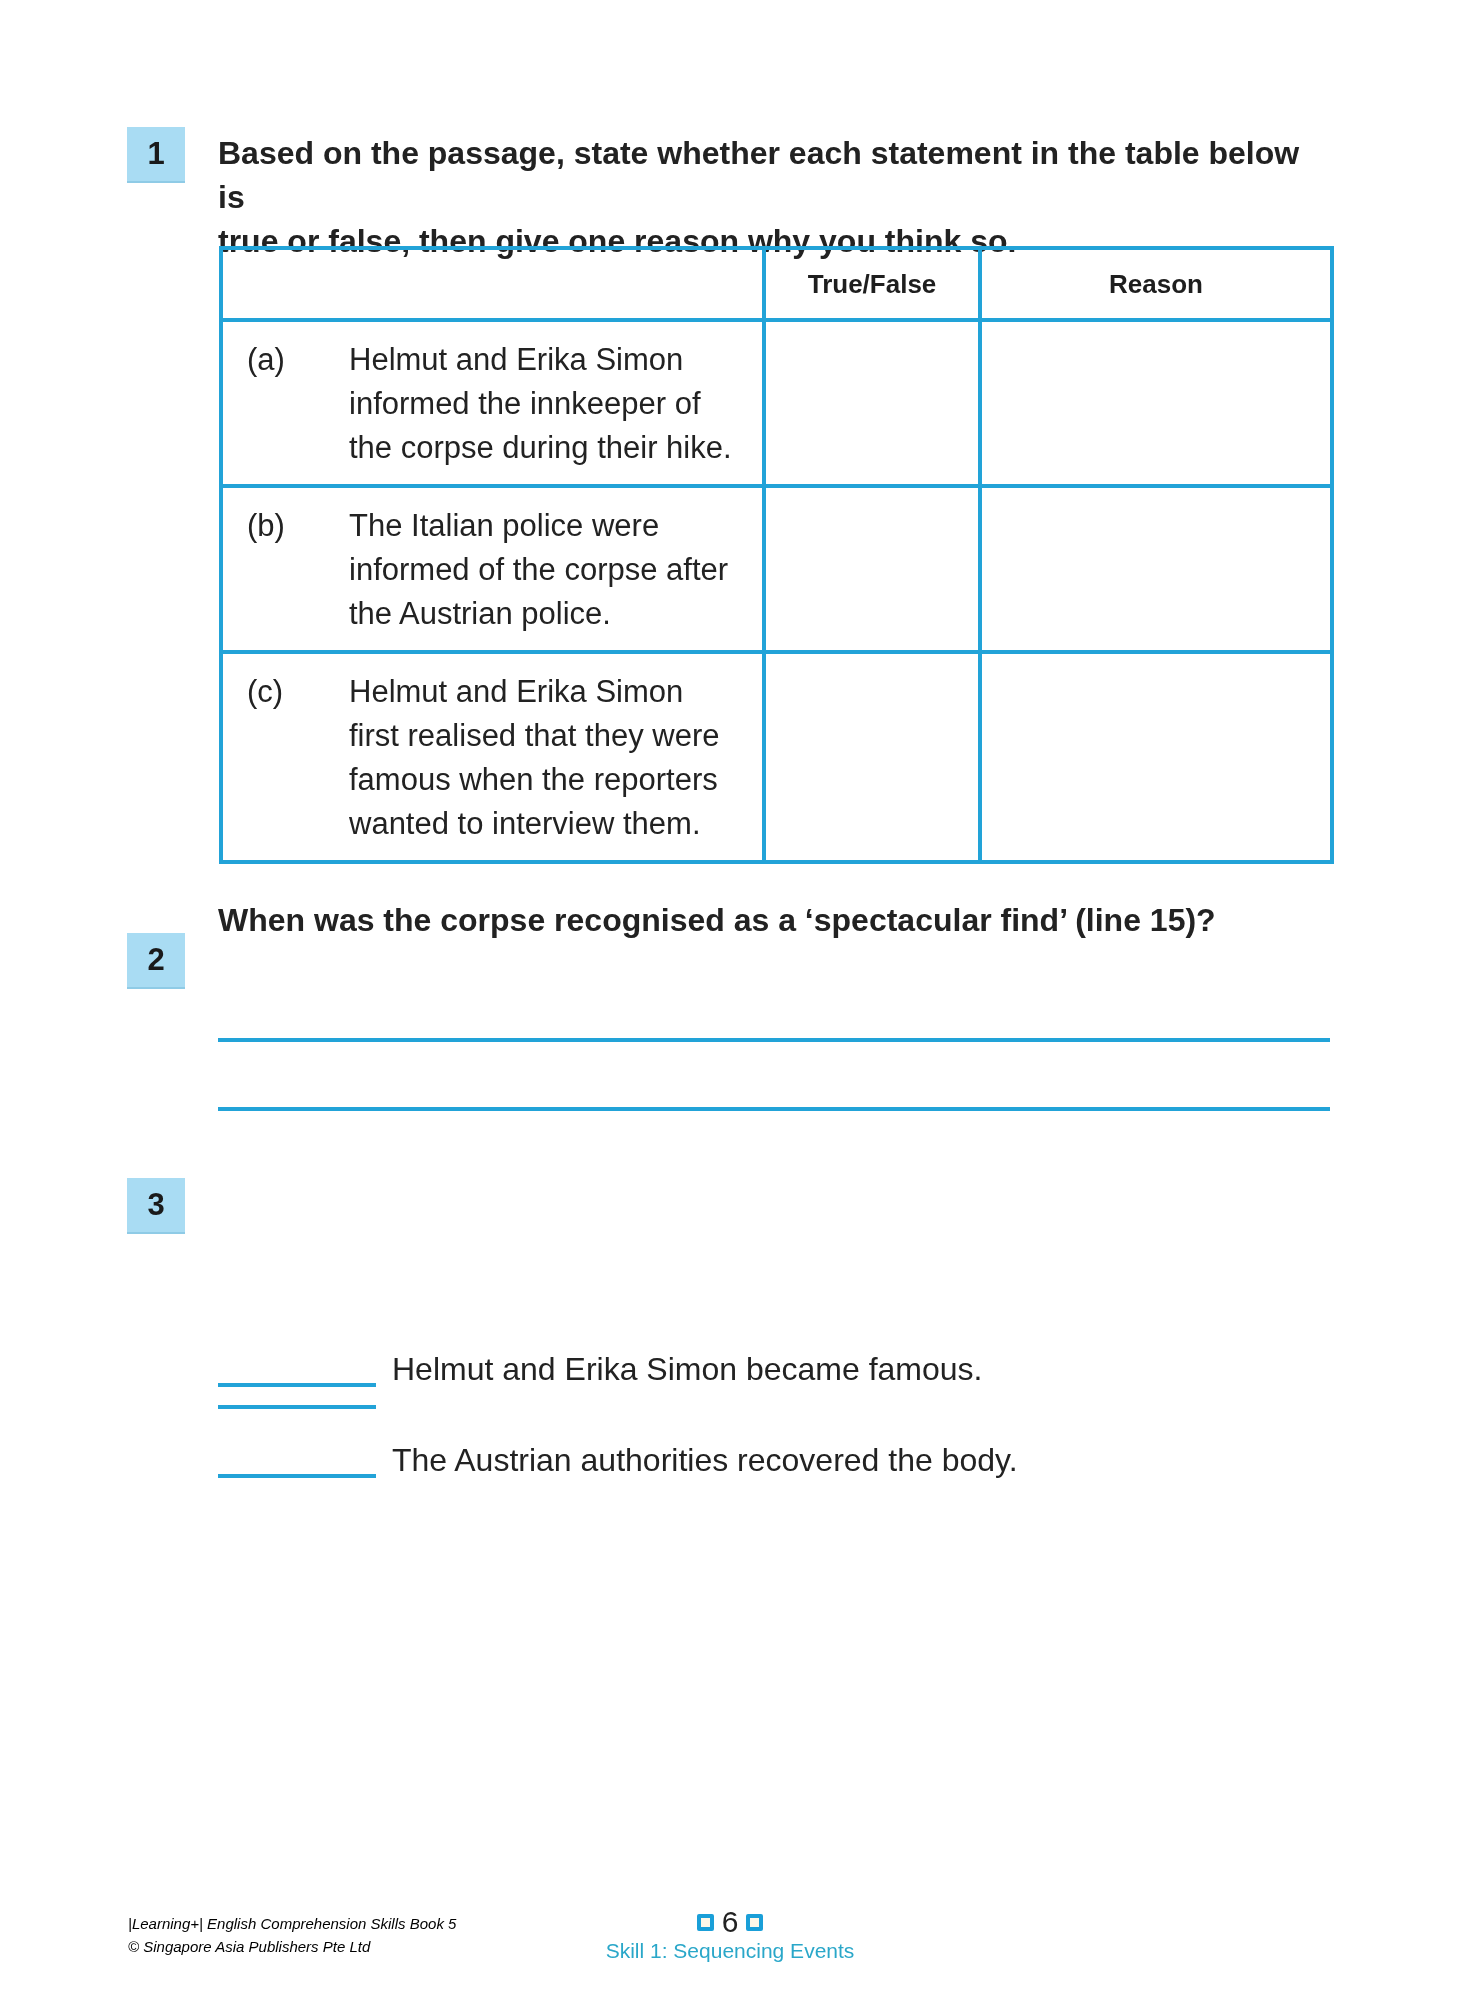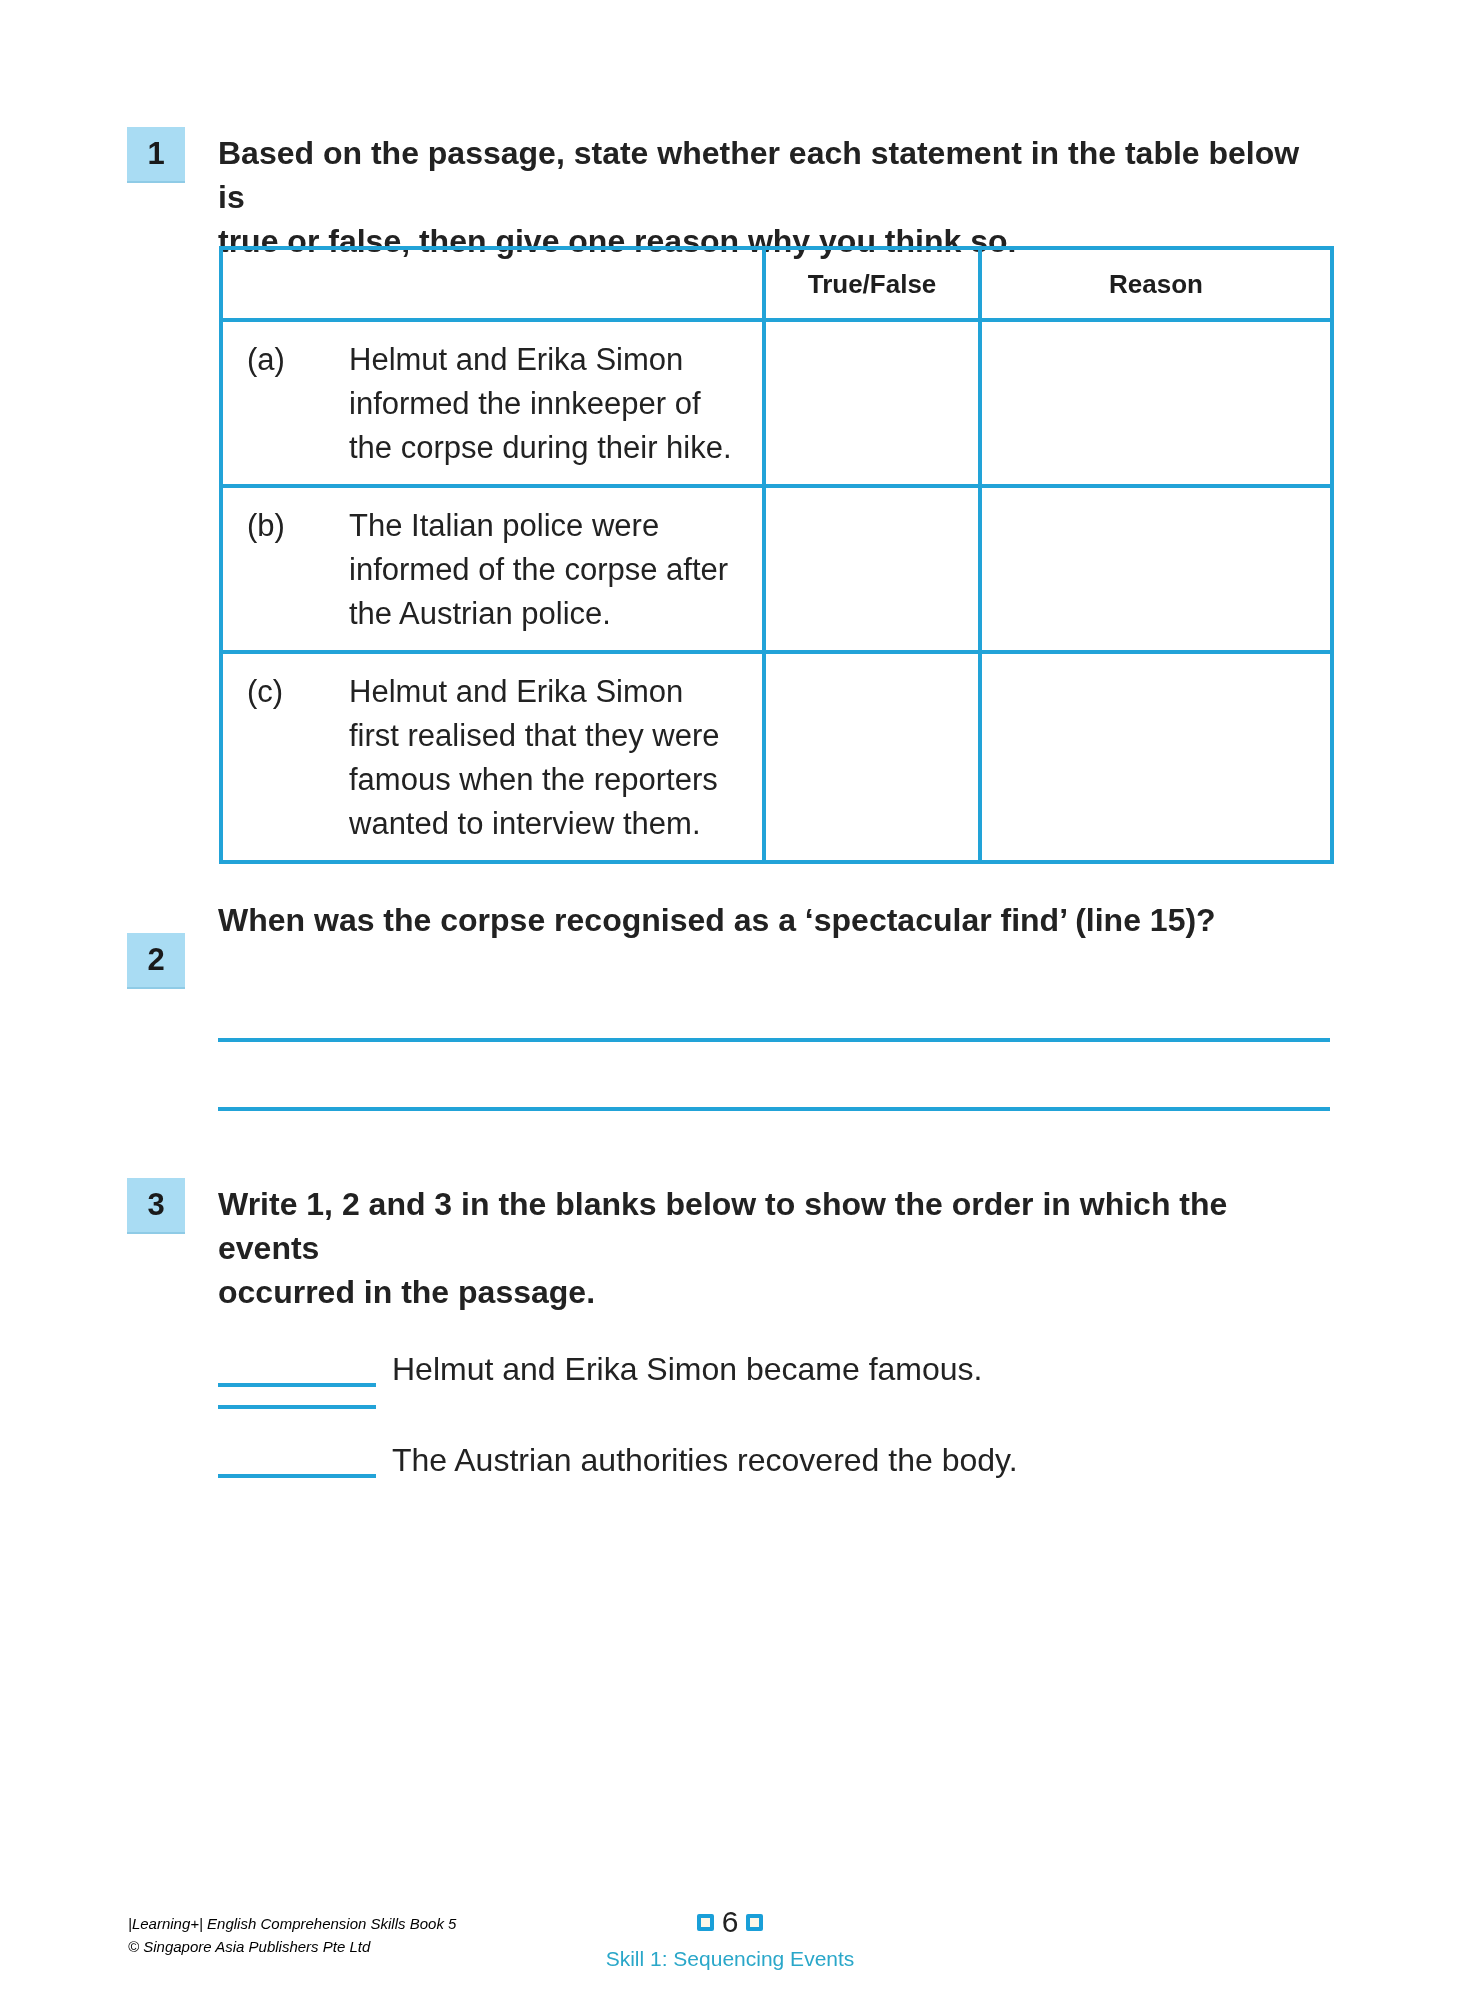--- a/index.html
+++ b/index.html
@@ -136,21 +136,21 @@
       background: #fff8e8;
       box-sizing: border-box;
     }
     .page-num {
       font-size: 30px;
       color: #222;
     }
     .skill-label {
       font-size: 21px;
       color: #2aa7c9;
-      margin-top: 8px;
+      margin-top: 0px;
     }
   </style>
 </head>
 <body>
 
 <div class="page">
 
   <div class="q-badge" style="top:127px;">
     <span>1</span>
   </div>
@@ -224,24 +224,20 @@
   </div>
   <div class="q-text" style="top:881px;margin-top:17px;">
     <div>When was the corpse recognised as a ‘spectacular find’ (line 15)?</div>
   </div>
   <div class="answer-line" style="top:1038px;"></div>
   <div class="answer-line" style="top:1107px;"></div>
 
   <div class="q-badge" style="top:1178px;">
     <span>3</span>
   </div>
-  <div class="q-text" style="top:1182px;">
-    <div>Write 1, 2 and 3 in the blanks below to show the order in which the events</div>
-    <div>occurred in the passage.</div>
-  </div>
 
   <div class="seq-row" style="top:1347px;">
     <div class="seq-blank"></div>
     <span class="seq-text">Helmut and Erika Simon became famous.</span>
   </div>
   <div class="seq-row" style="top:1369px;">
     <div class="seq-blank"></div>
   </div>
   <div class="seq-row" style="top:1438px;">
     <div class="seq-blank"></div>

